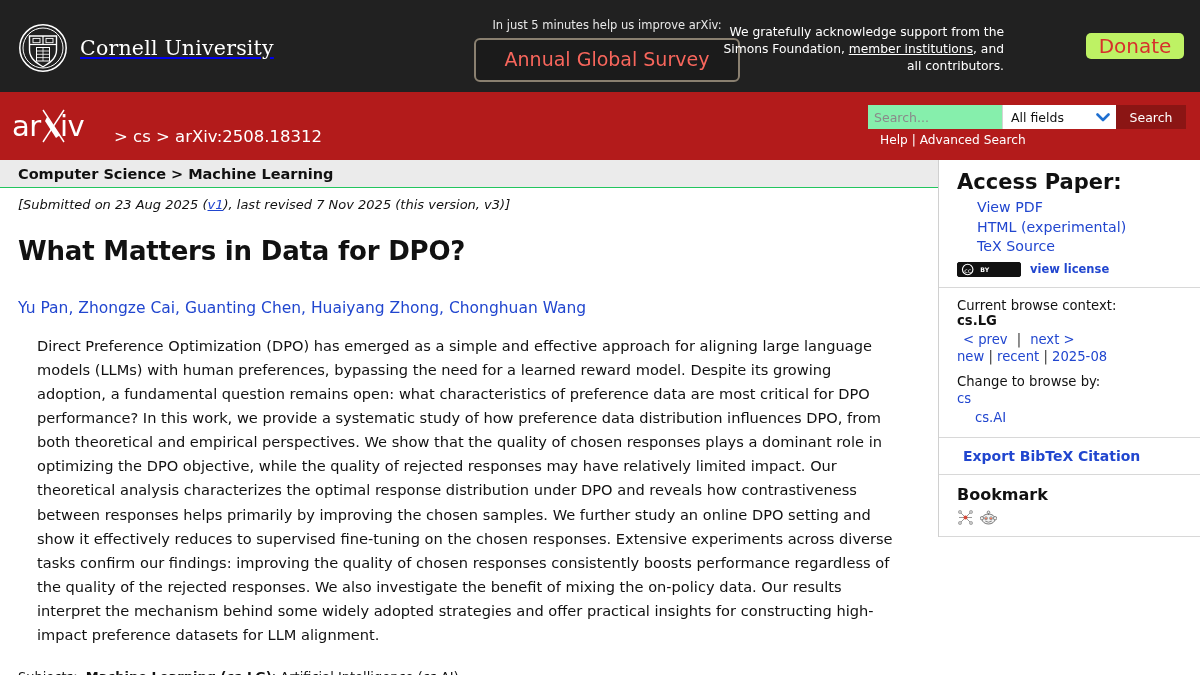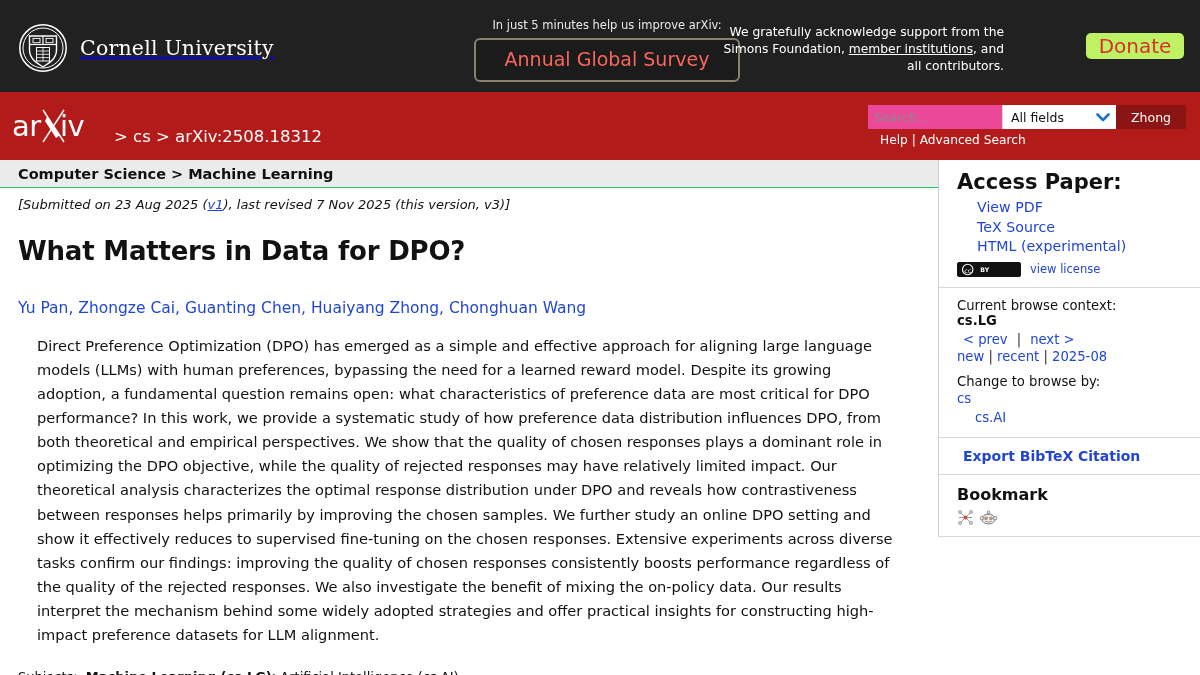--- a/index.html
+++ b/index.html
@@ -109,21 +109,21 @@
 
   .search-wrap {
     position: absolute;
     right: 12px; top: 13px;
     width: 320px;
   }
   .search-row { display: flex; height: 24px; }
   .search-input {
     width: 134px;
     border: none;
-    background: #ec4899;
+    background: #86efac;
     font-size: 12.5px;
     padding: 0 6px;
     color: #333;
     font-family: "DejaVu Sans", "Liberation Sans", sans-serif;
   }
   .search-input::placeholder { color: #8a8a8a; }
   .search-select-box {
     width: 114px;
     background: #ffffff;
     border-left: 1px solid #d4d4d4;
@@ -256,21 +256,21 @@
     width: 64px; height: 15px;
     background: #111;
     border: 1px solid #111;
     display: flex; align-items: center;
     border-radius: 2px;
     overflow: hidden;
   }
   .cc-badge svg { display: block; }
   .license-link {
     color: #2146cf; text-decoration: none;
-    font-size: 11.5px; font-weight: normal;
+    font-size: 11.5px; font-weight: bold;
   }
   .ctx-label { color: #111; font-size: 13.2px; }
   .ctx-cat { font-weight: bold; color: #111; font-size: 13.2px; }
   .ctx-nav {
     margin-top: 4px;
     font-size: 13.2px;
     color: #444;
     padding-left: 6px;
   }
   .ctx-nav a { color: #2146cf; text-decoration: none; }
@@ -358,21 +358,21 @@
     <div class="search-row">
       <input class="search-input" type="text" placeholder="Search..." style="">
       <div class="search-select-box">
         <span>All fields</span>
         <span>
           <svg class="chev" viewBox="0 0 14 9" aria-hidden="true">
             <path d="M1.5 1.5 L7 7 L12.5 1.5" stroke="#1f6fd0" stroke-width="2.6" fill="none" stroke-linecap="round" stroke-linejoin="round"></path>
           </svg>
         </span>
       </div>
-      <button class="search-btn">Zhong</button>
+      <button class="search-btn">Search</button>
     </div>
     <div class="search-links">
       <a href="#">Help</a>
       <span>|</span>
       <a href="#">Advanced Search</a>
     </div>
   </div>
 </div>
 
 <div class="page">
@@ -409,22 +409,22 @@
     </tbody>
       </table>
 
   </div>
 
   <div class="sidebar">
 
     <div class="sb-section">
       <div class="sb-h-big">Access Paper:</div>
       <a class="sb-link" href="#">View PDF</a>
+      <a class="sb-link" href="#">HTML (experimental)</a>
       <a class="sb-link" href="#">TeX Source</a>
-      <a class="sb-link" href="#">HTML (experimental)</a>
       <div class="license-row">
         <span class="cc-badge">
           <svg width="64" height="15" viewBox="0 0 64 15" aria-hidden="true">
             <rect x="0" y="0" width="64" height="15" fill="#111111"></rect>
             <circle cx="10" cy="7.5" r="5.4" fill="none" stroke="#ffffff" stroke-width="1.2"></circle>
             <text x="10" y="10.6" font-size="6.5" fill="#ffffff" text-anchor="middle" font-family="DejaVu Sans, sans-serif">cc</text>
             <text x="23" y="10.4" font-size="6.4" fill="#ffffff" font-family="DejaVu Sans, sans-serif" font-weight="bold">BY</text>
           </svg>
         </span>
         <a class="license-link" href="#">view license</a>

